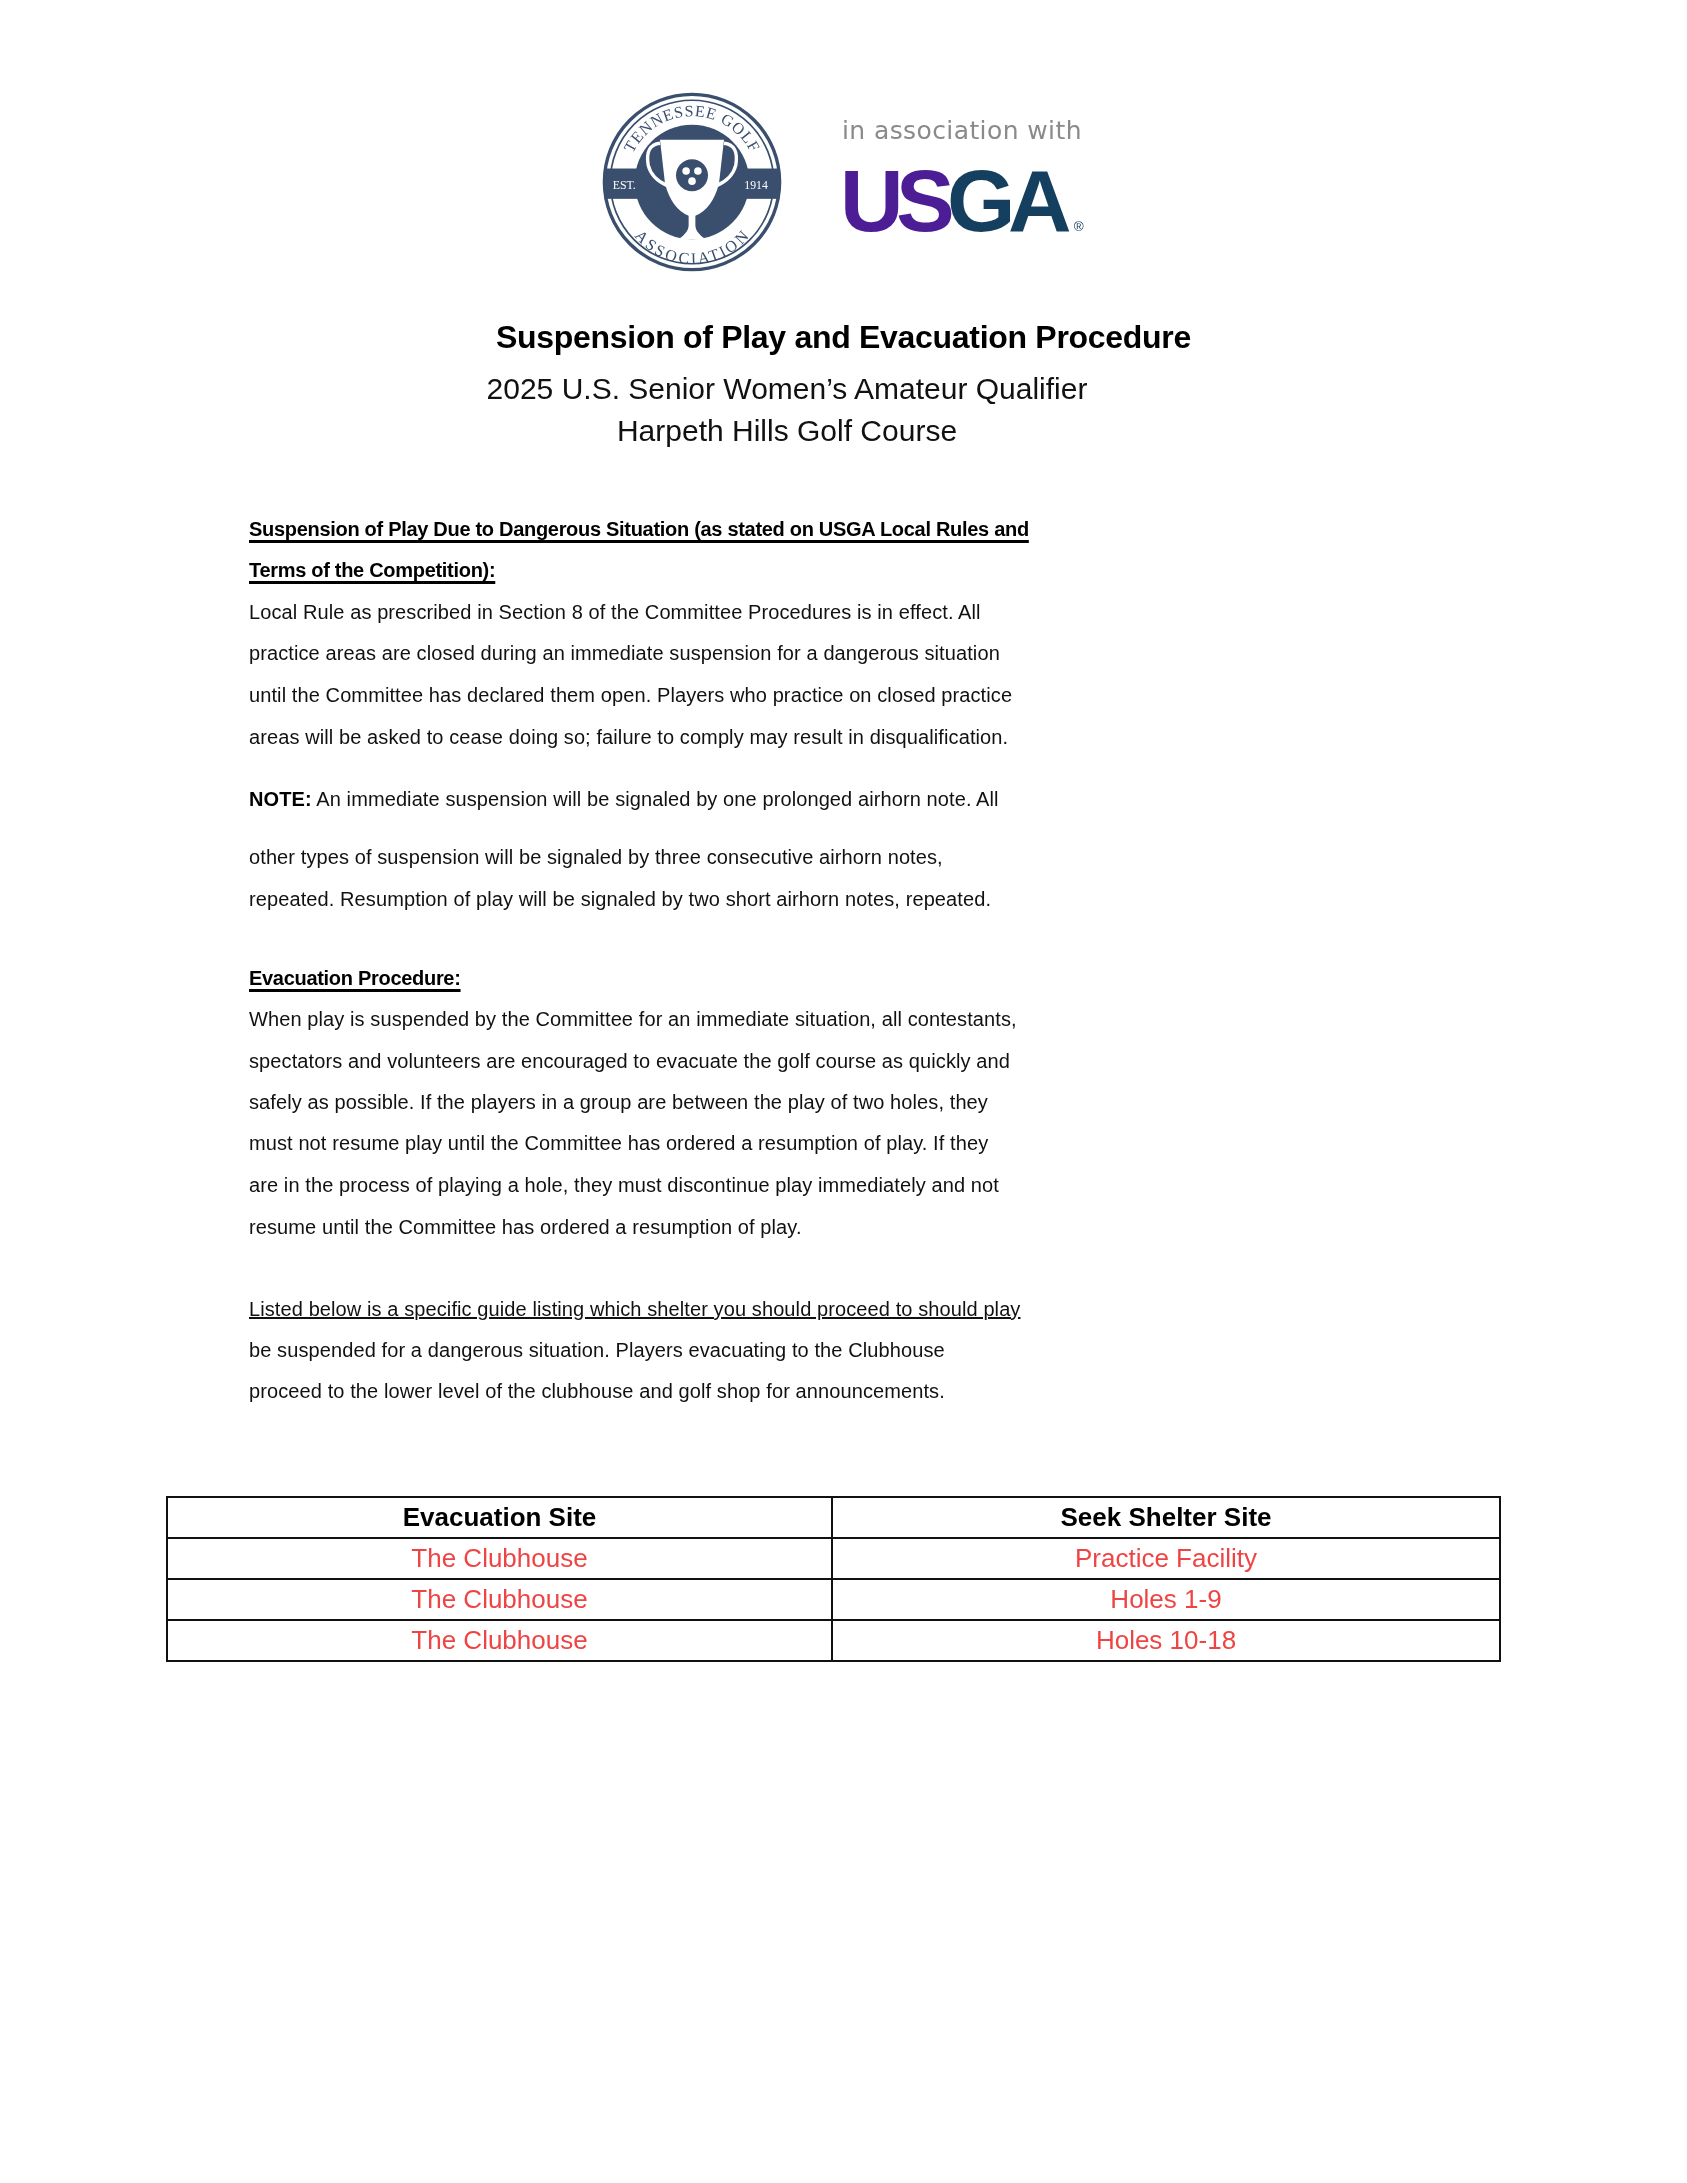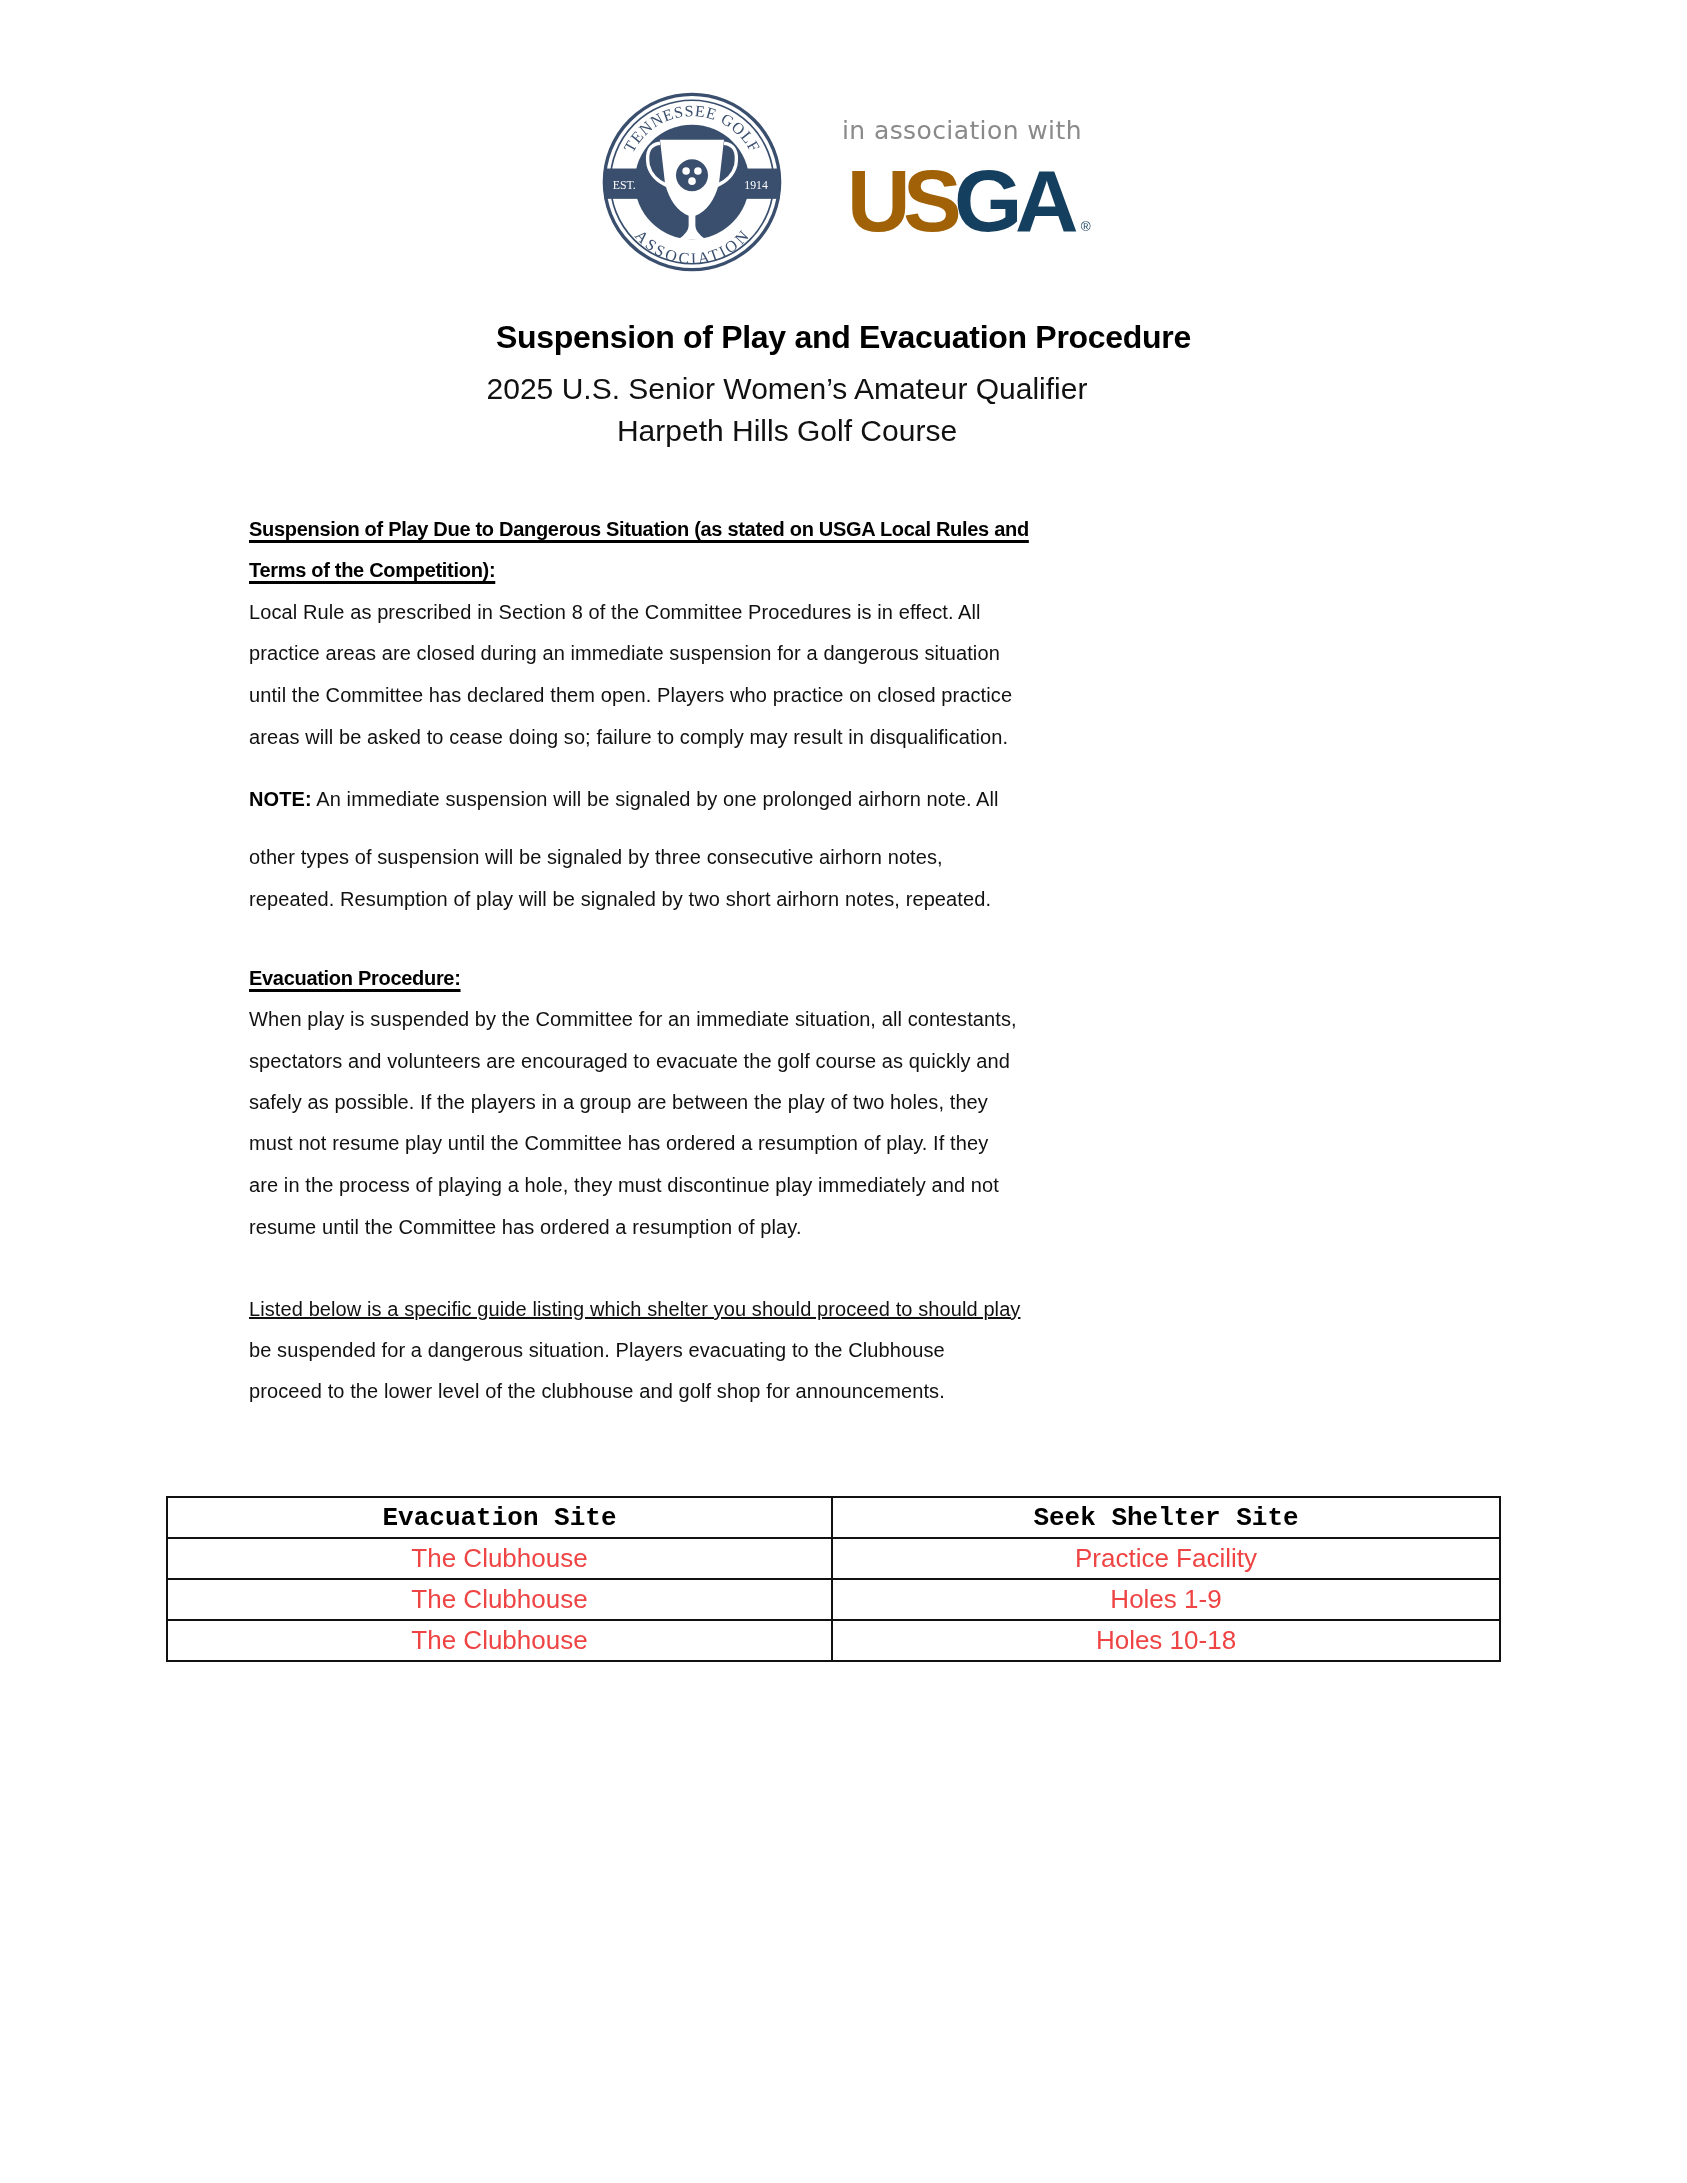--- a/index.html
+++ b/index.html
@@ -1,31 +1,31 @@
 <!DOCTYPE html>
 <html style="font-size:13.5px"><head>
 <meta charset="utf-8">
 <style>
   html, body { margin:0; padding:0; background:#ffffff; }
   body { width:1687px; height:2183px; position:relative; overflow:hidden; color:#111; font-family:"Liberation Sans", sans-serif; }
   .abs { position:absolute; }
   .seal { left:601px; top:91px; width:182px; height:182px; }
   .assoc { left:842px; top:116px; font-family:"DejaVu Sans", sans-serif; font-size:25px; color:#8a8a8a; letter-spacing:0.4px; white-space:nowrap; }
   .usga { left:840px; top:160px; font-family:"Liberation Sans", sans-serif; font-weight:bold; font-size:88px; line-height:81px; letter-spacing:-7.6px; white-space:nowrap; }
-  .usga .us { color:#a16207;margin-left:7px; }
+  .usga .us { color:#4c1d95; }
   .usga .ga { color:#143f5e; }
   .usga .reg { font-size:13.5px; letter-spacing:0; color:#143f5e; vertical-align:baseline; margin-left:10px; font-weight:normal; }
   .title { left:0; width:1687px; top:314px; text-align:center; font-weight:bold; font-size:32px; line-height:47px; letter-spacing:-0.3px; white-space:nowrap; color:#000; }
   .sub { left:0; width:1574px; text-align:center; font-size:30px; line-height:37px; white-space:nowrap; color:#111; }
   .line { left:249px; font-size:20px; line-height:34px; white-space:nowrap; color:#111; letter-spacing:0.1px; }
   .hd { font-weight:bold; text-decoration:underline; text-decoration-thickness:2.5px; text-underline-offset:4.2px; color:#000; letter-spacing:-0.3px; }
   .bold { font-weight:bold; color:#000; }
   table.shelter { position:absolute; left:166px; top:1496px; width:1335px; border-collapse:collapse; font-family:"Liberation Sans", sans-serif; }
   table.shelter th, table.shelter td { border:2.5px solid #111; height:39px; padding:0; text-align:center; font-size:26px; color:#ef4444; }
-  table.shelter th { font-weight:bold; color:#000;font-family:Liberation Mono, monospace; }
+  table.shelter th { font-weight:bold; color:#000; }
   table.shelter col.c1 { width:665px; }
 </style>
 </head>
 <body>
 
 <div class="abs seal">
   <svg width="182" height="182" viewBox="0 0 216 216">
     <defs>
       <path id="topArc" d="M 30 108 A 78 78 0 0 1 186 108"></path>
       <path id="botArc" d="M 34 118 A 74 74 0 0 0 182 118"></path>

